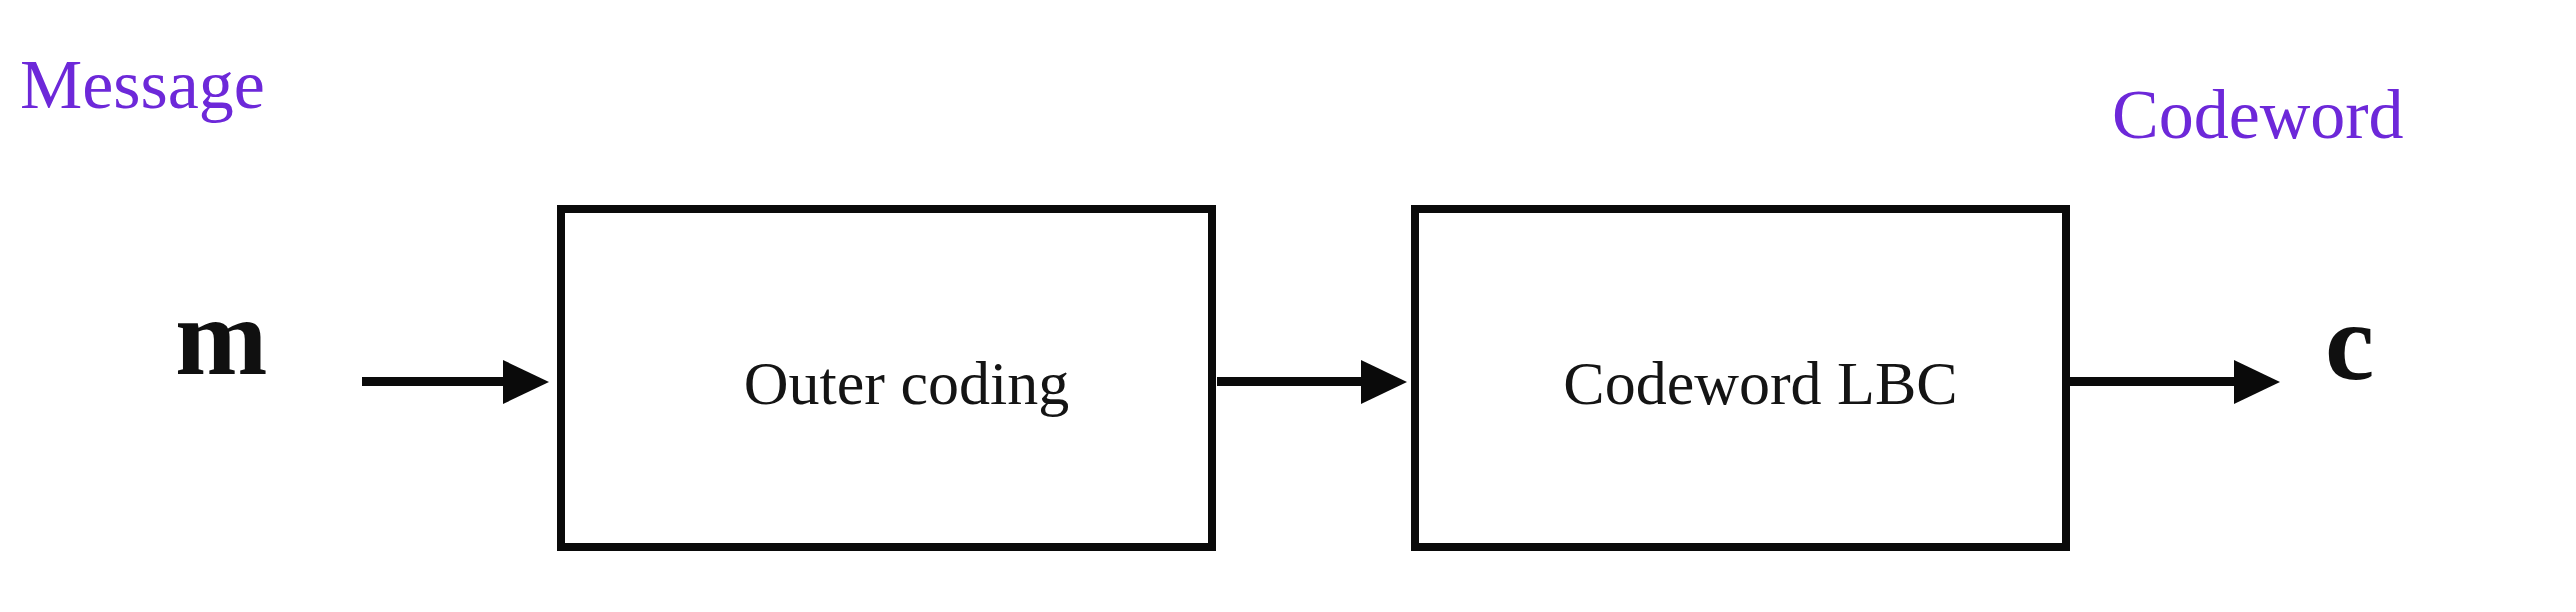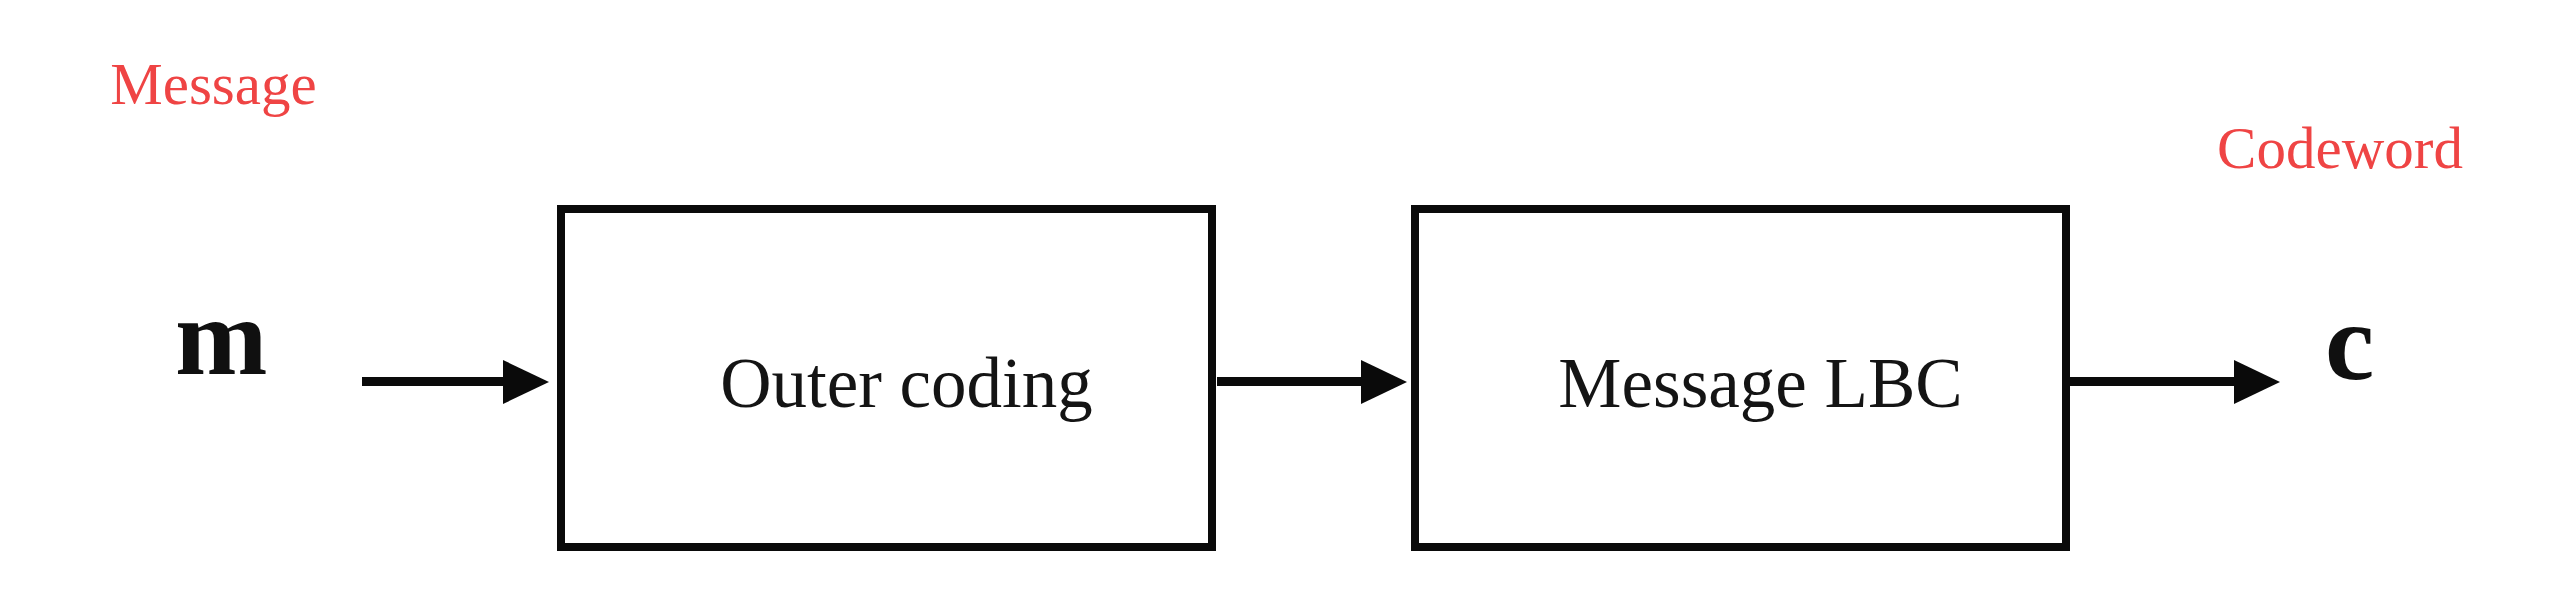--- a/index.html
+++ b/index.html
@@ -11,29 +11,29 @@
     position: relative;
     width: 2576px;
     height: 613px;
     background: #ffffff;
     font-family: "Liberation Serif", "DejaVu Serif", serif;
     color: #141414;
     overflow: hidden;
   }
   .side-label {
     position: absolute;
-    text-align: center;
-    font-size: 59px;
+    text-align: left;
+    font-size: 70px;
     line-height: 105px;
-    color: #ef4444;
+    color: #6d28d9;
     white-space: nowrap;
   }
   .side-label .line { display: block; }
   .label-message { left: 20px; top: 32px; width: 387px; }
-  .label-codeword { left: 2112px; top: 96px; width: 456px; }
+  .label-codeword { left: 2112px; top: 62px; width: 456px; }
   .vector-symbol {
     position: absolute;
     font-size: 111px;
     font-weight: bold;
     line-height: 1;
     color: #101010;
   }
   .sym-m { left: 175px; top: 281px; }
   .sym-c { left: 2325px; top: 286px; }
   .block {
@@ -44,21 +44,21 @@
     border: 8px solid #0a0a0a;
     box-sizing: border-box;
     background: #ffffff;
     display: flex;
     align-items: center;
     justify-content: center;
   }
   .block-1 { left: 557px; }
   .block-2 { left: 1411px; }
   .block .block-label {
-    font-size: 71px;
+    font-size: 62px;
     line-height: 1;
     padding-top: 10px;
     color: #141414;
     white-space: nowrap;
     margin-left: 40px;
   }
   .arrow {
     position: absolute;
     top: 377px;
     height: 9px;
@@ -93,21 +93,21 @@
 
   <div class="arrow arrow-1"></div>
 
   <div class="block block-1">
     <span class="block-label">Outer coding</span>
   </div>
 
   <div class="arrow arrow-2"></div>
 
   <div class="block block-2">
-    <span class="block-label">Message LBC</span>
+    <span class="block-label">Codeword LBC</span>
   </div>
 
   <div class="arrow arrow-3"></div>
 
   <div class="side-label label-codeword">
     <span class="line">Codeword</span>
   </div>
 
   <div class="vector-symbol sym-c">c</div>
 

